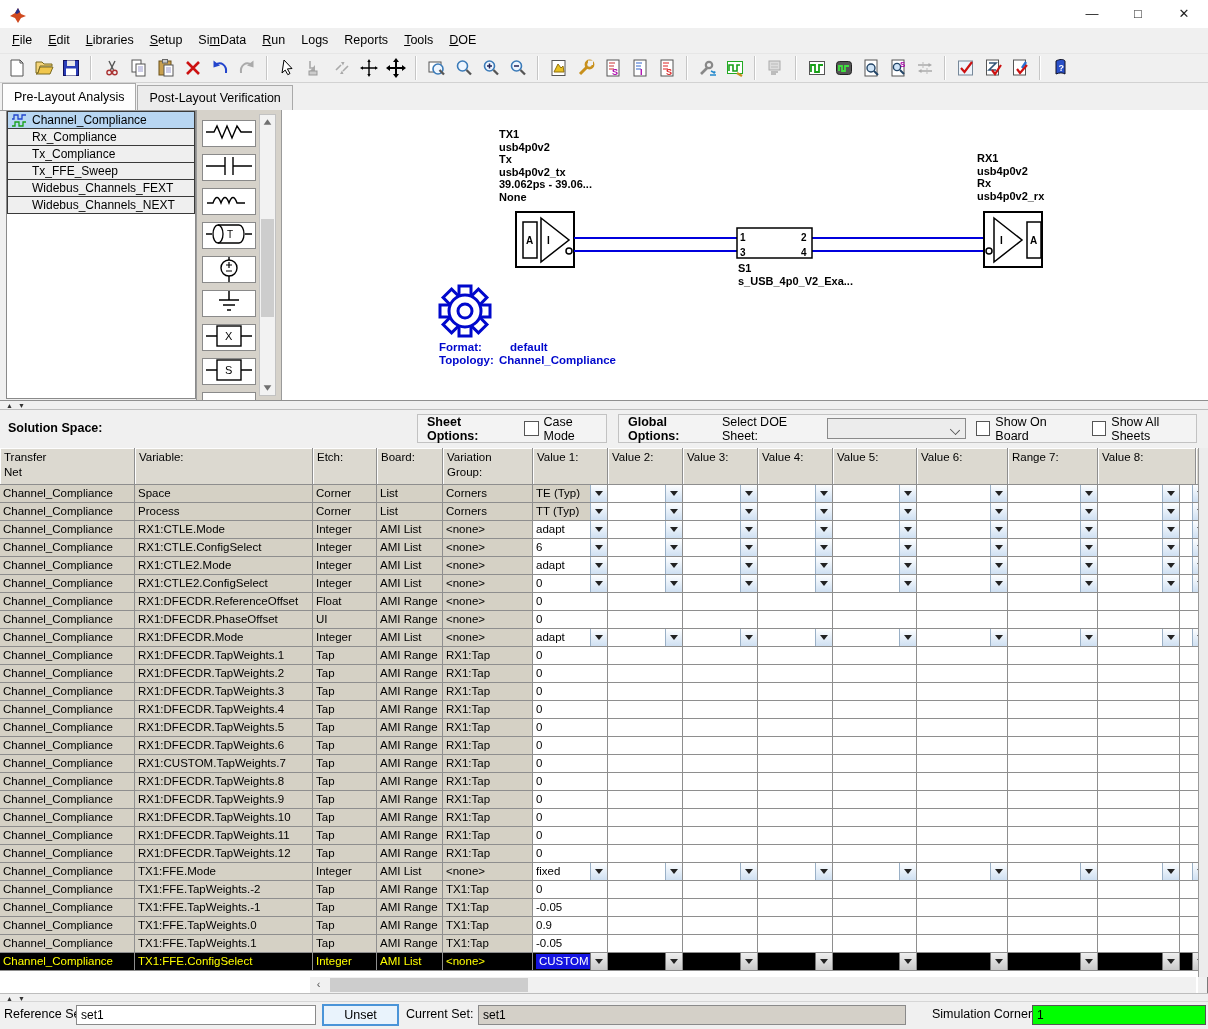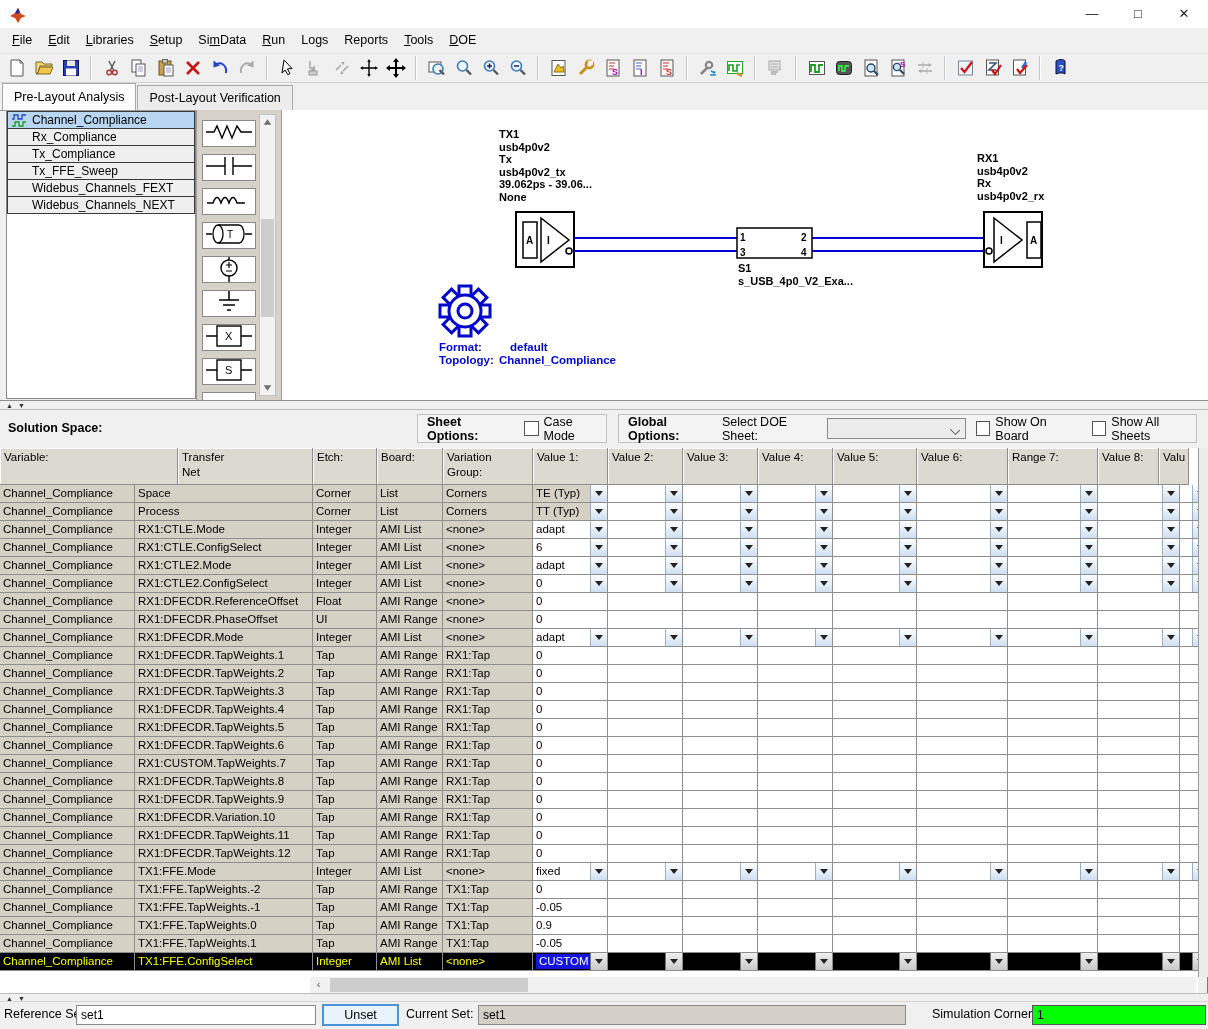--- a/index.html
+++ b/index.html
@@ -559,35 +559,35 @@
   </div>
   <div class="gbox" style="left:417px;width:190px;">
     <span class="bold" style="margin-left:9px;font-size:12.5px;">Sheet Options:</span>
     <span class="cb"></span>
     <span style="font-size:12.5px;">Case Mode</span>
   </div>
 </div>
 
 <div class="abs tablewrap" id="tablewrap">
     <div class="thead">
-      <div class="hcell" style="width:178px">Variable:</div>
       <div class="hcell" style="width:135px">Transfer
 Net</div>
+      <div class="hcell" style="width:178px">Variable:</div>
       <div class="hcell" style="width:64px">Etch:</div>
       <div class="hcell" style="width:66px">Board:</div>
       <div class="hcell" style="width:90px">Variation
 Group:</div>
       <div class="hcell" style="width:75px">Value 1:</div>
       <div class="hcell" style="width:75px">Value 2:</div>
       <div class="hcell" style="width:75px">Value 3:</div>
       <div class="hcell" style="width:75px">Value 4:</div>
       <div class="hcell" style="width:84px">Value 5:</div>
       <div class="hcell" style="width:91px">Value 6:</div>
       <div class="hcell" style="width:90px">Range 7:</div>
-      <div class="hcell" style="width:61px">Value 8:</div>
+      <div class="hcell" style="width:98px">Value 8:</div>
       <div class="hcell" style="width:30px">Valu</div>
     </div>
     <div class="trow">
       <div class="tcell" style="width:135px">Channel_Compliance</div>
       <div class="tcell" style="width:178px">Space</div>
       <div class="tcell" style="width:64px">Corner</div>
       <div class="tcell" style="width:66px">List</div>
       <div class="tcell" style="width:90px">Corners</div>
       <div class="tcell vcell beige" style="width:75px"><span>TE (Typ)</span><span class="dbtn"></span></div>
       <div class="tcell vcell" style="width:75px">
@@ -978,21 +978,21 @@
       <div class="tcell vcell" style="width:75px"></div>
       <div class="tcell vcell" style="width:75px"></div>
       <div class="tcell vcell" style="width:84px"></div>
       <div class="tcell vcell" style="width:91px"></div>
       <div class="tcell vcell" style="width:90px"></div>
       <div class="tcell vcell" style="width:82px"></div>
       <div class="tcell vcell" style="width:30px"></div>
     </div>
     <div class="trow">
       <div class="tcell" style="width:135px">Channel_Compliance</div>
-      <div class="tcell" style="width:178px">RX1:DFECDR.Variation.10</div>
+      <div class="tcell" style="width:178px">RX1:DFECDR.TapWeights.10</div>
       <div class="tcell" style="width:64px">Tap</div>
       <div class="tcell" style="width:66px">AMI Range</div>
       <div class="tcell" style="width:90px">RX1:Tap</div>
       <div class="tcell vcell" style="width:75px">0</div>
       <div class="tcell vcell" style="width:75px"></div>
       <div class="tcell vcell" style="width:75px"></div>
       <div class="tcell vcell" style="width:75px"></div>
       <div class="tcell vcell" style="width:84px"></div>
       <div class="tcell vcell" style="width:91px"></div>
       <div class="tcell vcell" style="width:90px"></div>

